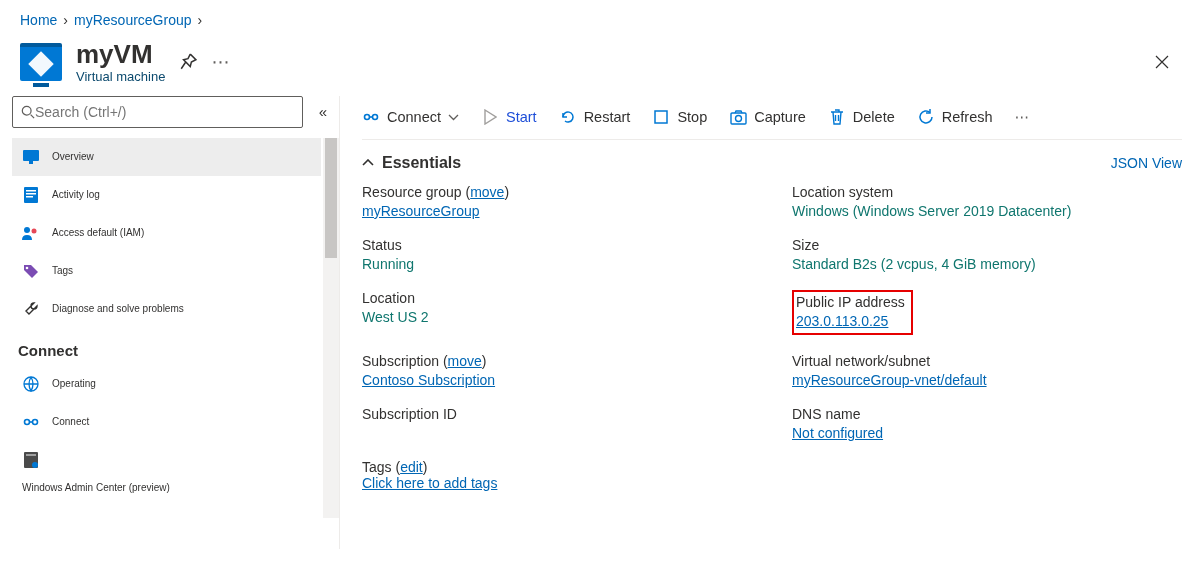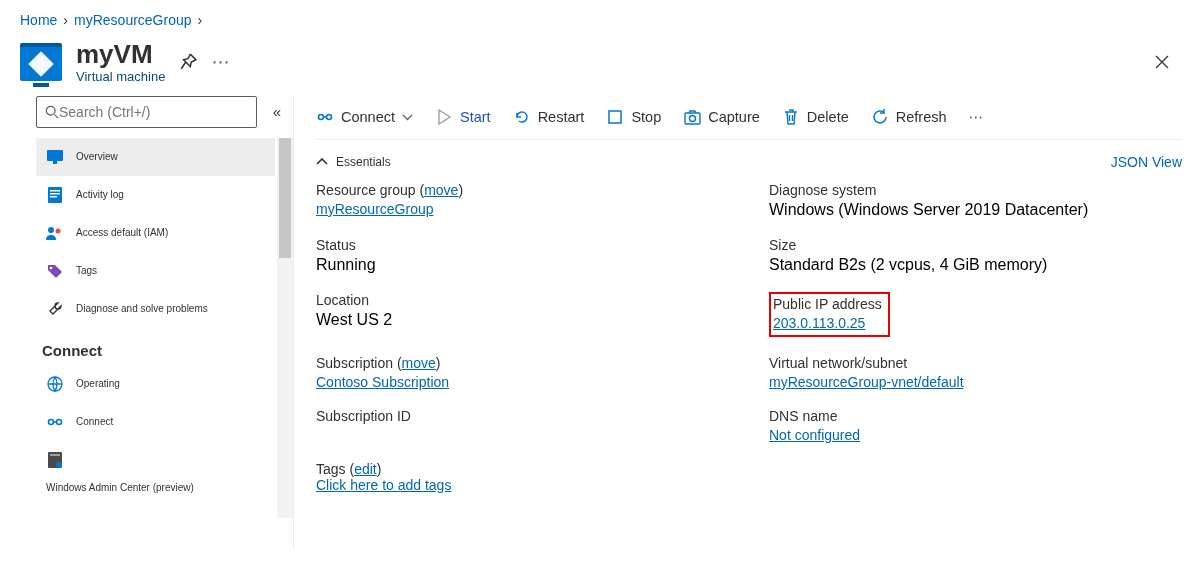--- a/index.html
+++ b/index.html
@@ -66,25 +66,25 @@
 
   
   .main {
     display: flex;
     height: calc(563px - 110px);
     margin-top: 12px;
   }
 
   
   .sidebar {
-    width: 294px;
+    width: 340px;
     flex-shrink: 0;
     border-right: 1px solid #edebe9;
     position:relative;
-    padding-left:36px;
+    padding-left:12px;
     padding-right:0;
   }
   .search-wrap {
     display:flex; align-items:center; gap:16px;
     padding-right:16px;
     margin-bottom:10px;
   }
   .search-box {
     flex:1;
     display:flex; align-items:center;
@@ -155,30 +155,30 @@
     font-size:14.5px;
   }
   .tb-btn.disabled { color:#1d4ed8; cursor:default; }
   .tb-icon { width:18px; height:18px; display:inline-flex; align-items:center; justify-content:center; }
 
   .essentials-head {
     display:flex; align-items:center; justify-content:space-between;
     padding:14px 0 12px 0;
   }
   .essentials-head .left { display:flex; align-items:center; gap:8px; }
-  .essentials-head h2 { font-size:12px; font-weight:400; }
+  .essentials-head h2 { font-size:16px; font-weight:700; }
 
   .essentials-grid {
     display:grid;
     grid-template-columns: 1fr 1fr;
     column-gap:40px;
     row-gap:18px;
   }
   .field .label { font-size:14px; color:#323130; margin-bottom:3px; }
-  .field .value { font-size:16px; color:#000000; }
+  .field .value { font-size:14px; color:#0f766e; }
   .field .link-val { color:#0066b4; text-decoration: underline; cursor:pointer; }
   .highlight-box {
     border:2px solid #e60000;
     padding:2px 6px 4px 2px;
     display:inline-block;
   }
   .tags-row { padding-top:18px; }
   .tags-row .label { display:inline; }
 
   svg { display:block; }
@@ -408,21 +408,21 @@
 
     <div class="essentials-grid">
 
       <div class="field">
         <div class="label">
           <span>Resource group (</span><a class="link" style="text-decoration:underline">move</a><span>)</span>
         </div>
         <div><a class="link-val">myResourceGroup</a></div>
       </div>
       <div class="field">
-        <div class="label">Diagnose system</div>
+        <div class="label">Location system</div>
         <div class="value">Windows (Windows Server 2019 Datacenter)</div>
       </div>
 
       <div class="field">
         <div class="label">Status</div>
         <div class="value">Running</div>
       </div>
       <div class="field">
         <div class="label">Size</div>
         <div class="value">Standard B2s (2 vcpus, 4 GiB memory)</div>

